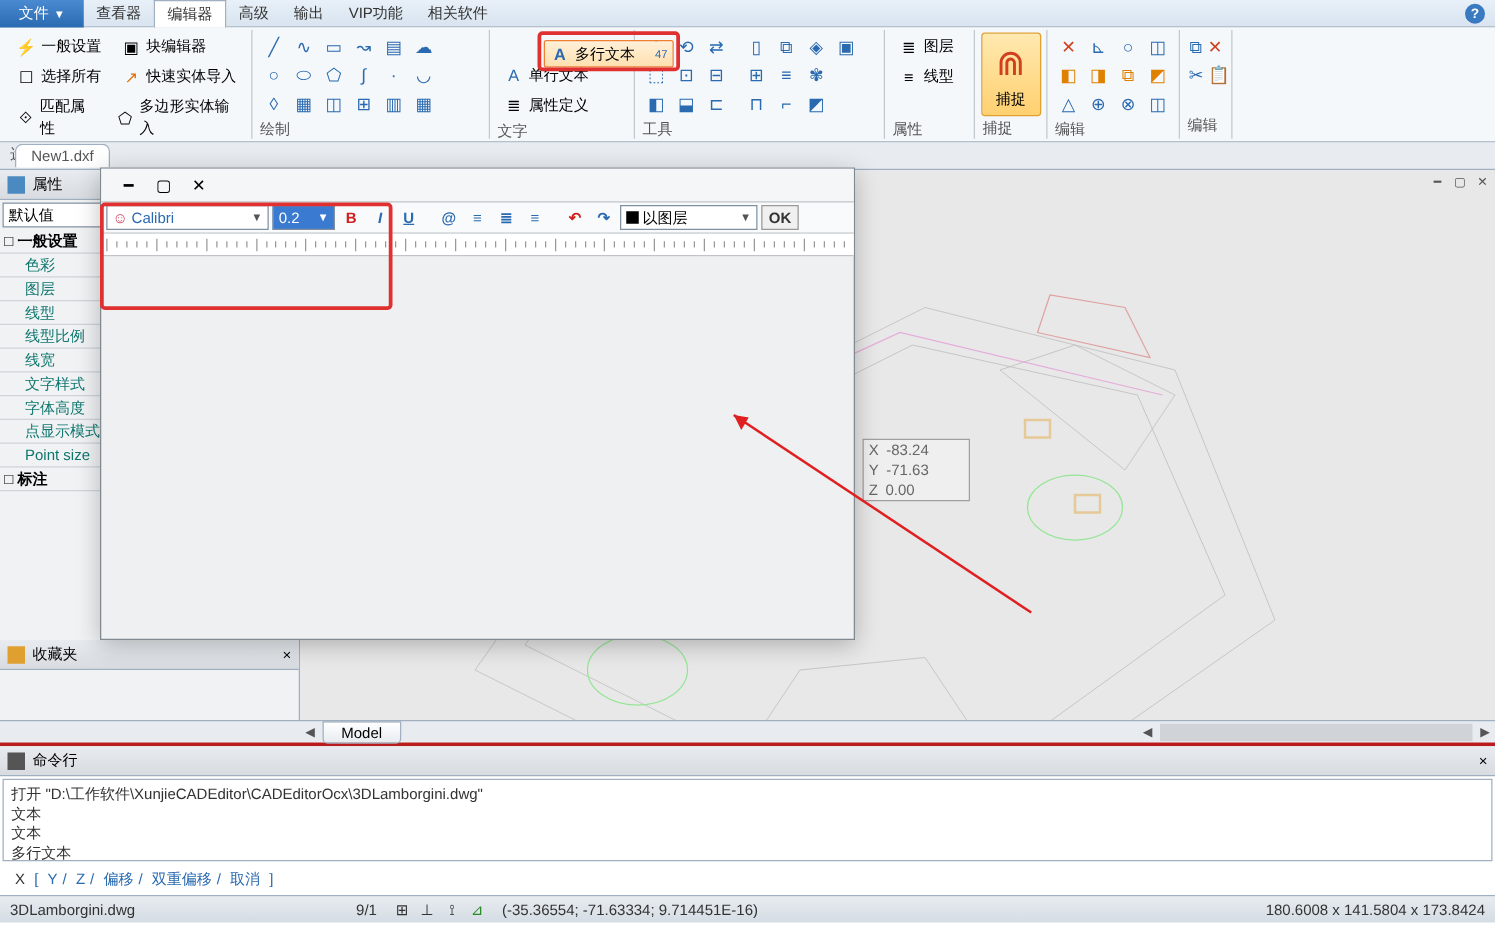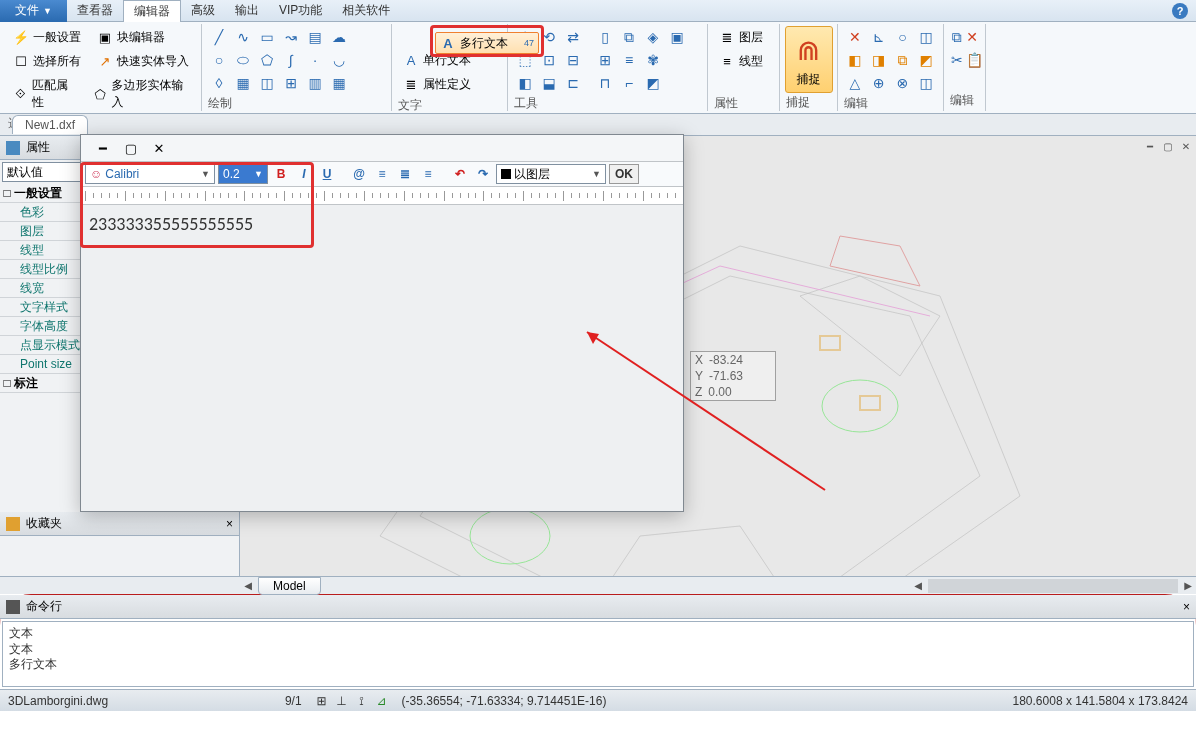--- a/index.html
+++ b/index.html
@@ -41,21 +41,21 @@
 .te-toolbar { height: 26px; background: #f8fafc; border-top: 1px solid #c0c4c8; border-bottom: 1px solid #c0c4c8; display: flex; align-items: center; gap: 3px; padding: 0 4px; }
 .te-combo { height: 20px; border: 1px solid #8090a0; background: #fff; padding: 0 4px; display: flex; align-items: center; gap: 3px; }
 .te-combo .dd { color: #555; font-size: 9px; }
 .te-btn { width: 20px; height: 20px; display: flex; align-items: center; justify-content: center; cursor: pointer; color: #2a6ab0; font-weight: bold; }
 .te-ruler { height: 18px; background: #fff; border-bottom: 1px solid #c0c4c8; display: flex; align-items: center; overflow: hidden; padding-left:4px;}
 .te-ruler-tick { width: 8px; height: 100%; border-left: 1px solid #999; display: inline-block; }
 .te-canvas { background: #eef0f2; height: calc(100% - 70px); padding: 8px; color: #333; font-family: Calibri, Arial; font-size: 18px; }
 .scroll-bar { background: #e8ecf0; border-top: 1px solid #a0b0c0; height: 18px; display: flex; align-items: center; }
 .sb-btn { width: 16px; height: 16px; display: flex; align-items: center; justify-content: center; font-size: 10px; color: #555; cursor: pointer; }
 .model-tab { background: linear-gradient(#fff,#e8ecf0); border: 1px solid #a0b0c0; padding: 1px 14px; border-radius: 0 0 4px 4px; margin-left: 2px; }
-.cmd-panel { border-top: 1px solid #b91c1c; border-radius: 31px; }
+.cmd-panel { border-top: 3px solid #b91c1c; }
 .cmd-body { height: 66px; background: #fff; padding: 4px 6px; color: #333; line-height: 1.3; overflow: hidden; border: 1px solid #a0b0c0; margin: 2px; }
 .cmd-prompt { padding: 4px 8px; color: #2a6ab0; }
 .cmd-prompt span { padding: 0 4px; cursor: pointer; }
 .status-bar { height: 22px; background: linear-gradient(#e8ecf0,#d4dce4); border-top: 1px solid #a0b0c0; display: flex; align-items: center; padding: 0 8px; gap: 12px; color: #333; }
 .status-seg { display: flex; align-items: center; gap: 4px; }
 .sb-icon { width: 16px; height: 16px; display: flex; align-items: center; justify-content: center; font-size: 12px; }
 .coord-box { position: absolute; left: 450px; top: 215px; width: 86px; background: rgba(240,240,240,0.8); border: 1px solid #a0a0a0; font-size: 11px; }
 .coord-row { display: flex; padding: 1px 4px; gap: 6px; color: #666; }
 .combo { height: 20px; border: 1px solid #8090a0; background: #fff; width: 100%; display: flex; align-items: center; padding: 0 4px; }
 .highlight-btn { position: absolute; left: 435px; top: 32px; width: 104px; height: 22px; border: 1px solid #f08030; background: linear-gradient(#fff0d8,#ffe0b0); border-radius: 2px; display:flex; align-items:center; gap:4px; padding:0 4px; }
@@ -396,24 +396,33 @@
   <div class="sb-btn">▶</div>
 </div>
 
 <div class="cmd-panel">
   <div class="panel-header">
     <div class="panel-header-icon" style="background:#555"></div>
     <span>命令行</span>
     <span style="margin-left:auto;cursor:pointer">×</span>
   </div>
   <div class="cmd-body" id="cmd-lines">
+      <div>打开 "D:\工作软件\XunjieCADEditor\CADEditorOcx\3DLamborgini.dwg"</div>
       <div>文本</div>
       <div>文本</div>
       <div>多行文本</div>
     </div>
+  <div class="cmd-prompt">
+    <span style="color:#333">X</span> [
+    <span>Y</span>/
+    <span>Z</span>/
+    <span>偏移</span>/
+    <span>双重偏移</span>/
+    <span>取消</span> ]
+  </div>
 </div>
 
 <div class="status-bar">
   <span>3DLamborgini.dwg</span>
   <div style="flex:.4"></div>
   <span>9/1</span>
   <div class="status-seg">
     <div class="sb-icon">⊞</div>
     <div class="sb-icon">⊥</div>
     <div class="sb-icon">⟟</div>
@@ -532,21 +541,20 @@
       <span class="te-ruler-tick" style="height:5px"></span>
       <span class="te-ruler-tick" style="height:5px"></span>
       <span class="te-ruler-tick" style="height:5px"></span>
       <span class="te-ruler-tick" style="height:5px"></span>
       <span class="te-ruler-tick" style="height:10px"></span>
       <span class="te-ruler-tick" style="height:5px"></span>
       <span class="te-ruler-tick" style="height:5px"></span>
       <span class="te-ruler-tick" style="height:5px"></span>
       <span class="te-ruler-tick" style="height:5px"></span>
     </div>
-  <div class="te-canvas">233333355555555555</div>
 </div>
 
 <div class="redbox" style="left:430px;top:25px;width:114px;height:32px"></div>
 <div class="redbox" style="left:80px;top:162px;width:234px;height:86px"></div>
 <svg class="red-arrow" style="left:575px;top:320px;width:260px;height:180px">
   <line x1="250" y1="170" x2="12" y2="12" stroke="#e02020" stroke-width="2"></line>
   <polygon points="12,12 24,14 18,24" fill="#e02020"></polygon>
 </svg>
 
 </body></html>

